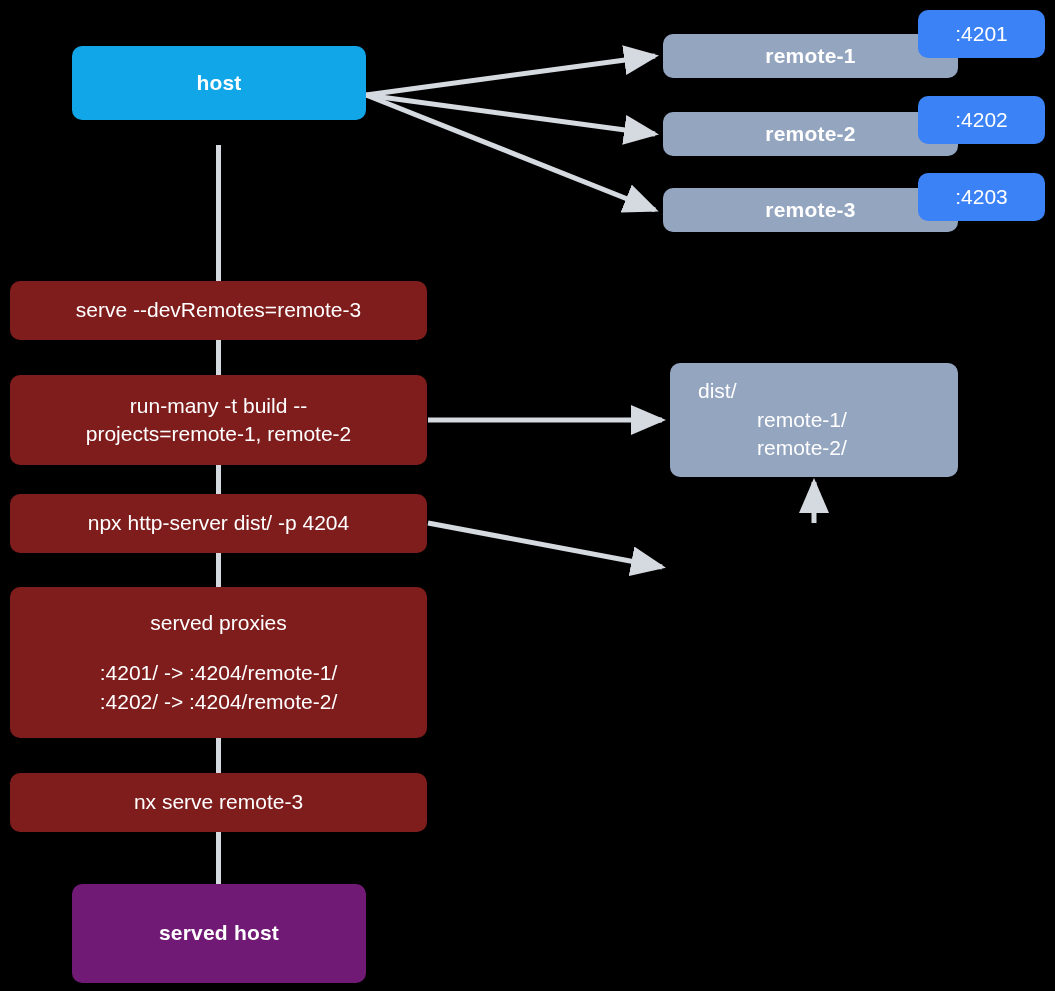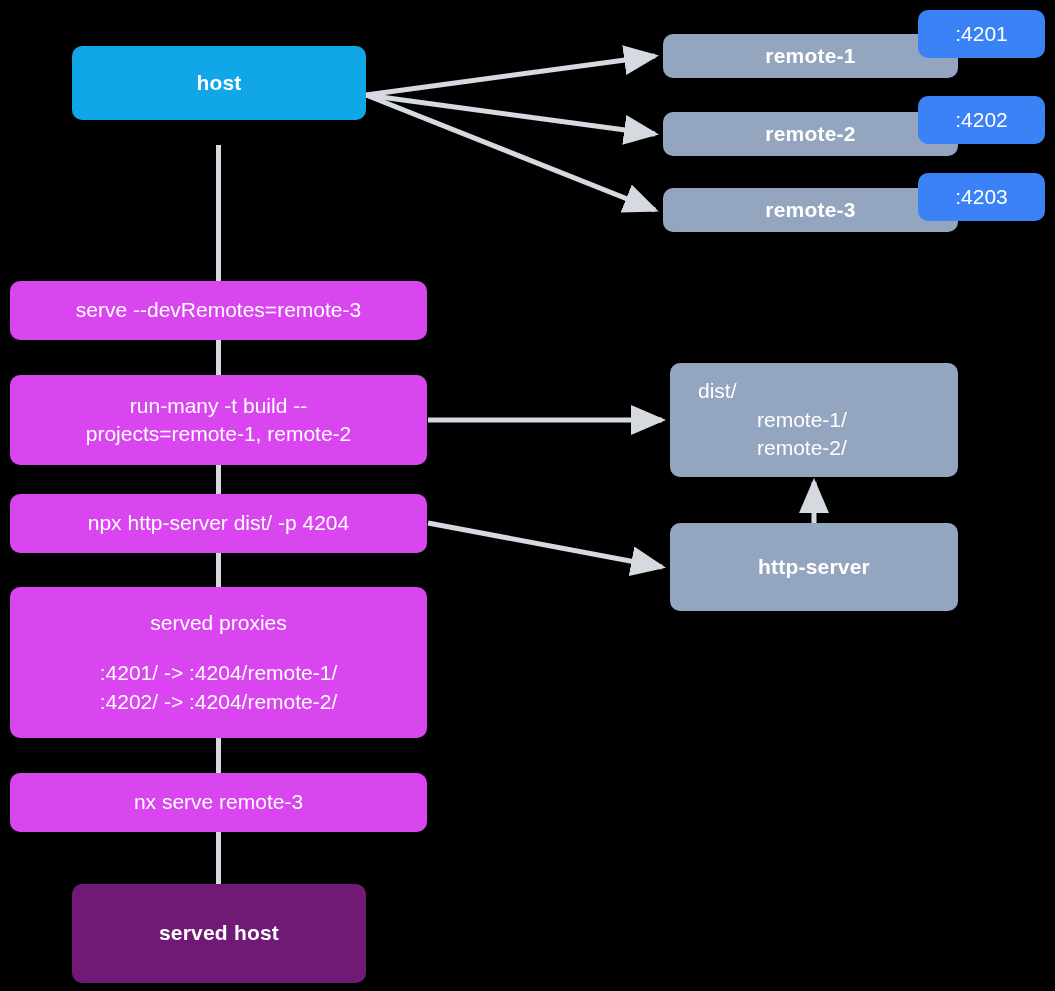--- a/index.html
+++ b/index.html
@@ -34,21 +34,21 @@
     font-size: 21px;
     letter-spacing: 0.2px;
   }
   .node-served {
     background: #701a75;
     font-weight: bold;
     font-size: 21px;
     letter-spacing: 0.2px;
   }
   .node-green {
-    background: #d946ef;
+    background: #7f1d1d;
     font-weight: normal;
     font-size: 21px;
   }
   .node-gray {
     background: #94A5C0;
     font-weight: bold;
     font-size: 21px;
     letter-spacing: 0.2px;
   }
   .node-gray-plain {
@@ -179,17 +179,14 @@
   <div class="node node-served" style="left:72px; top:884px; width:294px; height:99px;">
     <span>served host</span>
   </div>
 
   <div class="node node-gray-plain" style="left:670px; top:363px; width:288px; height:114px; align-items:flex-start; justify-content:center;">
     <span class="dist-inner">dist/</span>
     <span class="dist-inner dist-indent">remote-1/</span>
     <span class="dist-inner dist-indent">remote-2/</span>
   </div>
 
-  <div class="node node-gray" style="left:670px; top:523px; width:288px; height:88px;">
-    <span>http-server</span>
-  </div>
 
 </div>
 
 </body></html>

